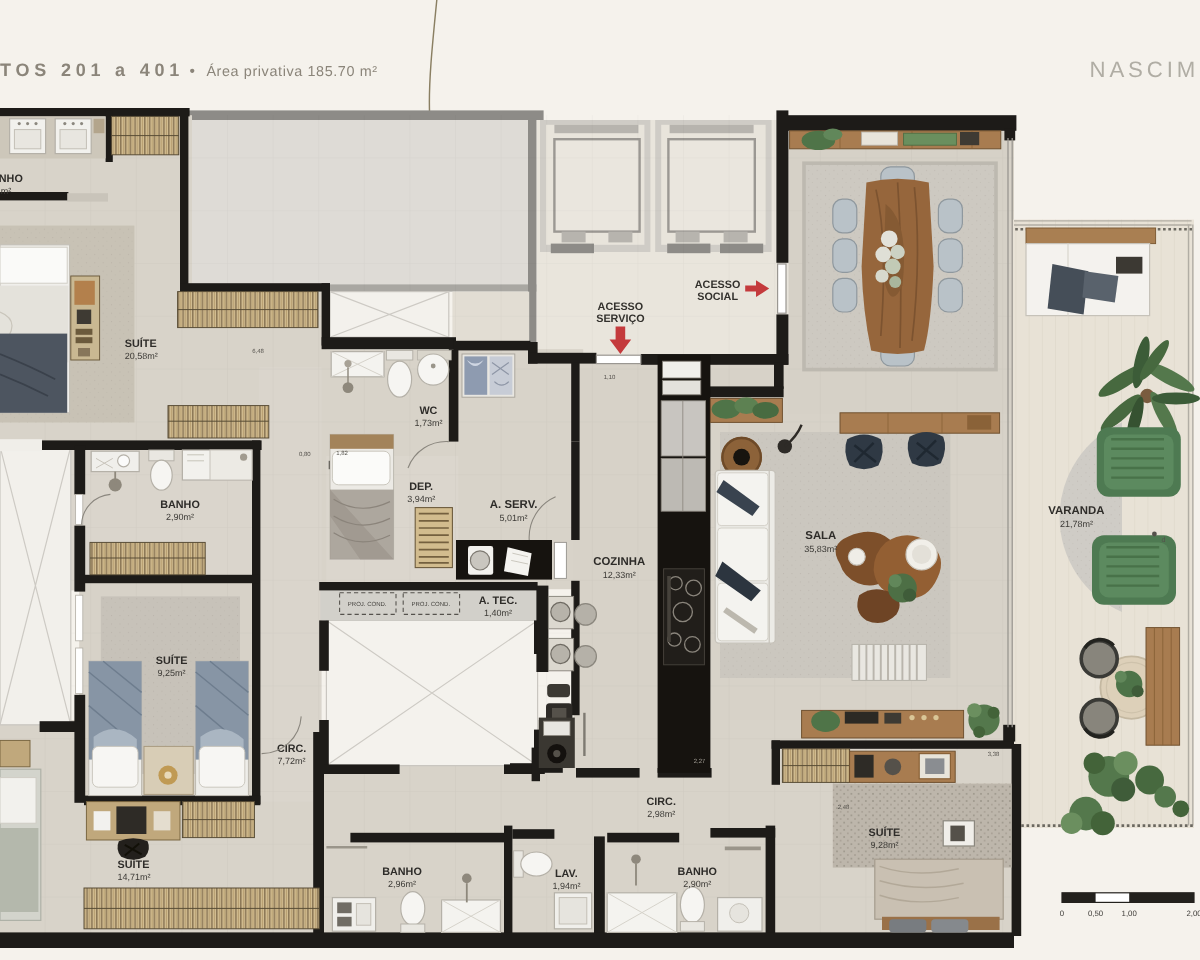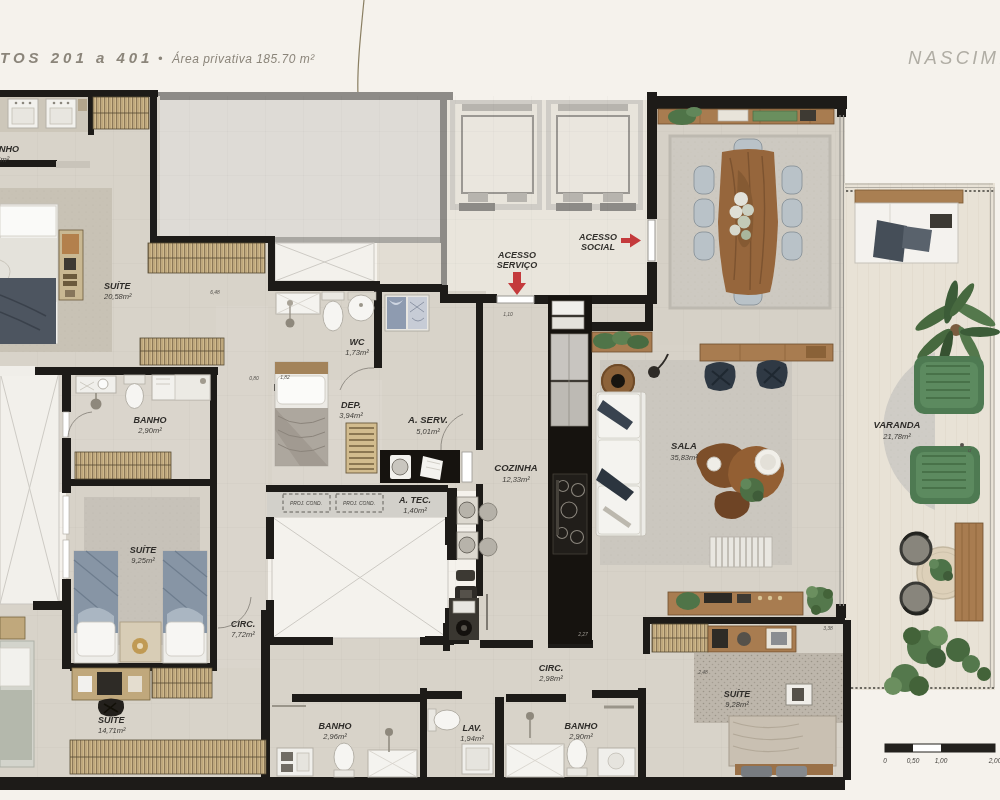--- a/index.html
+++ b/index.html
@@ -1,17 +1,17 @@
 <!DOCTYPE html>
 <html><head>
 <meta charset="utf-8">
 <style>
   html,body{margin:0;padding:0;background:#f5f2ec;}
   .page{position:relative;width:1000px;height:800px;overflow:hidden;background:#f5f2ec;
-        font-family:"Liberation Sans", sans-serif;font-style:italic;}
+        font-family:"Liberation Sans", sans-serif;}
   svg{position:absolute;left:0;top:0;}
   text{font-family:"Liberation Sans", sans-serif;}
 </style>
 </head>
 <body>
 <div class="page">
 <svg viewBox="0 0 1000 800" width="1000" height="800">
 <defs>
   <pattern id="wrd" width="4" height="30" patternUnits="userSpaceOnUse">
     <rect width="4" height="30" fill="#d2bd91"></rect>

